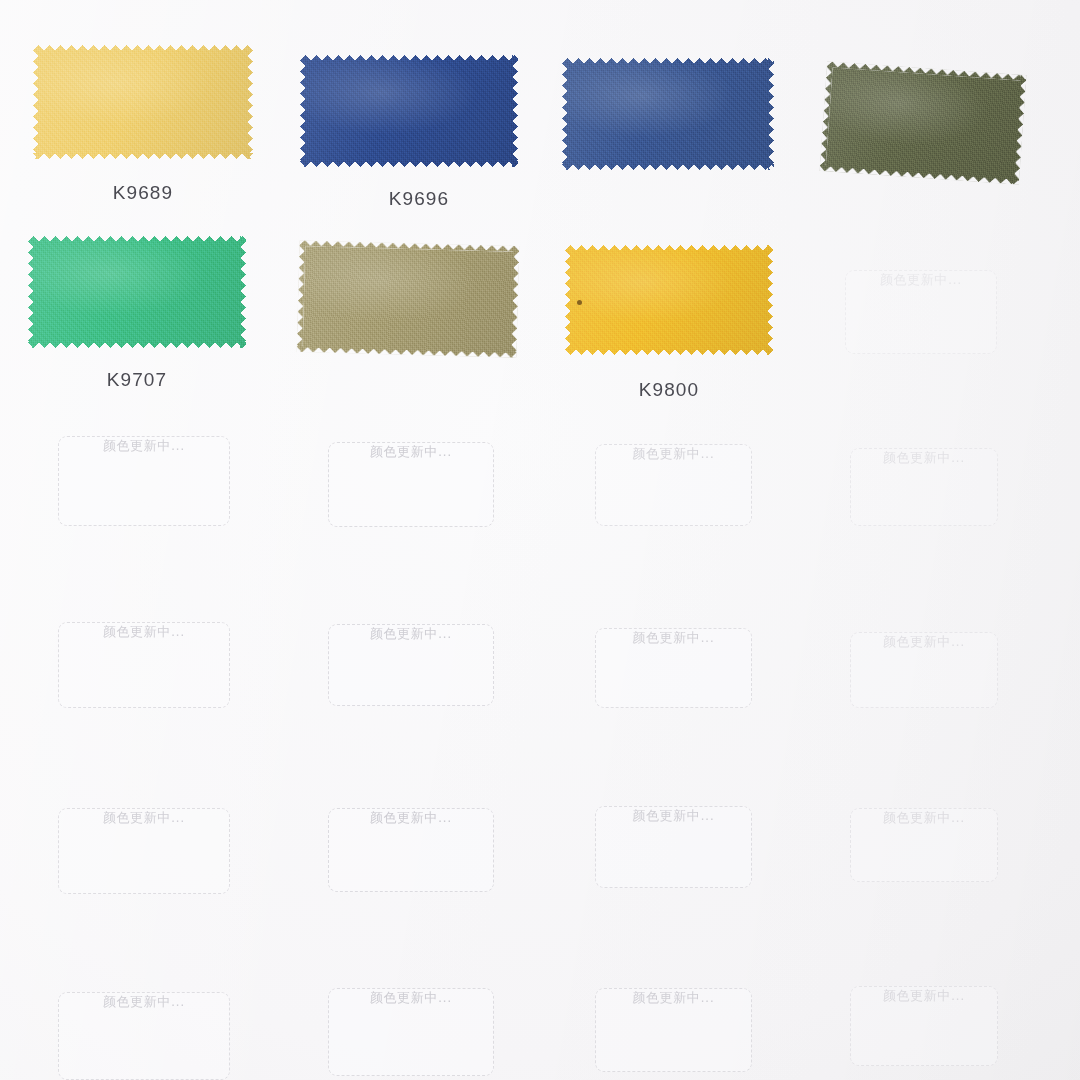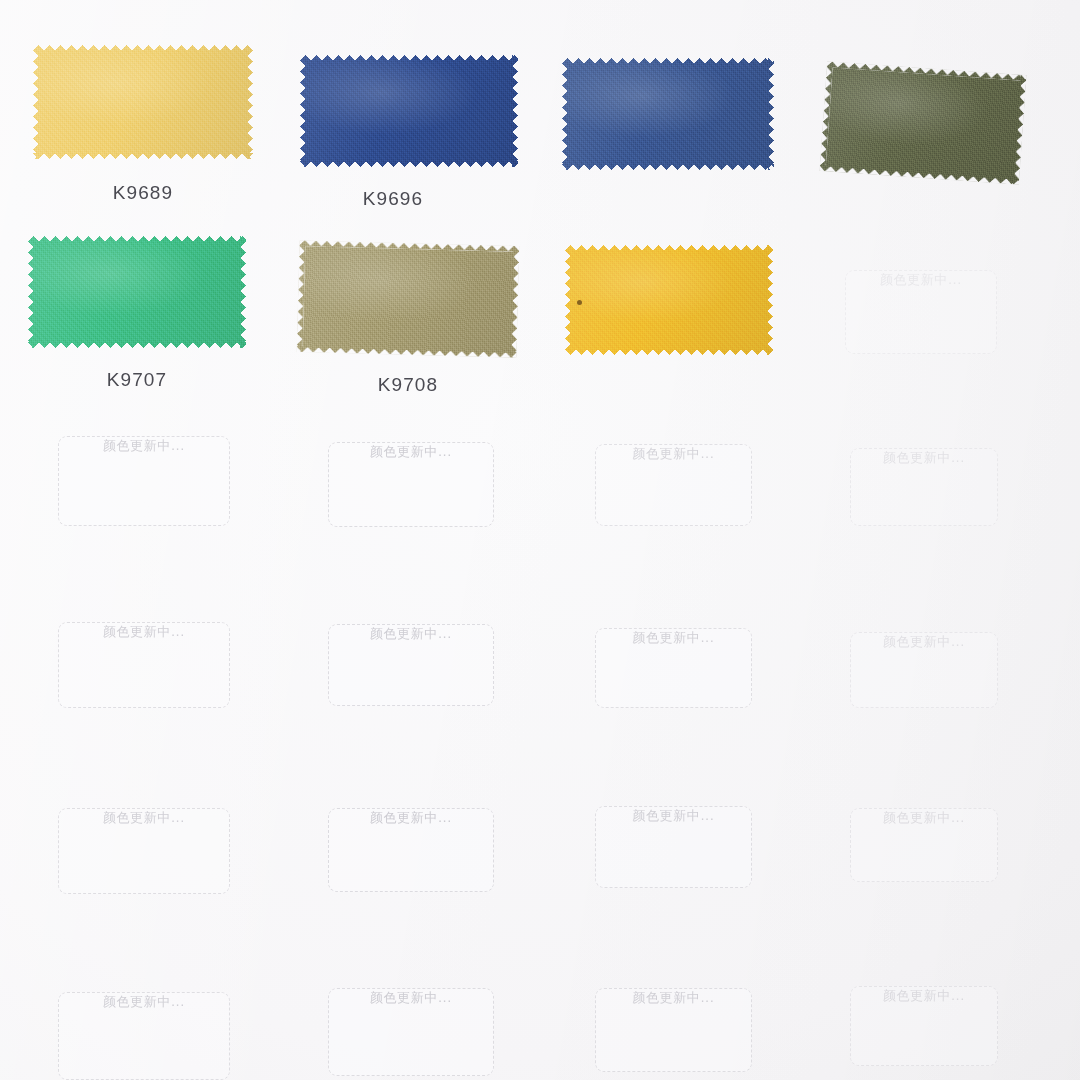--- a/index.html
+++ b/index.html
@@ -111,21 +111,21 @@
       <div class="swatch">
         <div class="body" style="background: rgb(240, 208, 112);"></div>
       </div>
     </div>
     <div class="label" style="left: -7px; top: 182px; width: 300px; opacity: 1; color: rgb(74, 74, 82);">K9689</div>
     <div class="swatch-wrap" style="left: 300px; top: 55px; width: 218px; height: 112px;">
       <div class="swatch">
         <div class="body" style="background: rgb(46, 74, 140);"></div>
       </div>
     </div>
-    <div class="label" style="left: 244px; top: 188px; width: 298px; opacity: 1; color: rgb(74, 74, 82);">K9696</div>
+    <div class="label" style="left: 270px; top: 188px; width: 298px; opacity: 1; color: rgb(74, 74, 82);">K9696</div>
     <div class="swatch-wrap" style="left: 562px; top: 58px; width: 212px; height: 112px;">
       <div class="swatch">
         <div class="body" style="background: rgb(57, 85, 143);"></div>
       </div>
     </div>
     <div class="swatch-wrap" style="left: 823px; top: 68px; width: 200px; height: 110px; transform: rotate(4deg);">
       <div class="swatch">
         <div class="body" style="background: rgb(95, 101, 72);"></div>
       </div>
     </div>
@@ -133,27 +133,27 @@
       <div class="swatch">
         <div class="body" style="background: rgb(63, 190, 133);"></div>
       </div>
     </div>
     <div class="label" style="left: -12px; top: 369px; width: 298px; opacity: 1; color: rgb(74, 74, 82);">K9707</div>
     <div class="swatch-wrap" style="left: 298px; top: 243px; width: 220px; height: 112px; transform: rotate(1.5deg);">
       <div class="swatch">
         <div class="body" style="background: rgb(164, 155, 112);"></div>
       </div>
     </div>
-    <div class="label" style="left: 258px; top: 374px; width: 300px; opacity: 1; color: rgb(74, 74, 82);">K9708</div>
     <div class="swatch-wrap" style="left: 565px; top: 245px; width: 208px; height: 110px;">
       <div class="swatch">
         <div class="body" style="background: rgb(240, 188, 46);"></div>
         <div class="speck" style="left: 12px; top: 55px; width: 5px; height: 5px;"></div>
       </div>
     </div>
+    <div class="label" style="left: 525px; top: 379px; width: 288px; opacity: 1; color: rgb(74, 74, 82);">K9800</div>
     <div class="ph" style="left: 845px; top: 270px; width: 150px; height: 82px; opacity: 0.3; border-color: rgb(217, 216, 221);">
       <span class="ph-text" style="color: rgb(198, 197, 204);">颜色更新中...</span>
     </div>
     <div class="ph" style="left: 58px; top: 436px; width: 170px; height: 88px; opacity: 0.8; border-color: rgb(217, 216, 221);">
       <span class="ph-text" style="color: rgb(198, 197, 204);">颜色更新中...</span>
     </div>
     <div class="ph" style="left: 328px; top: 442px; width: 164px; height: 83px; opacity: 0.85; border-color: rgb(217, 216, 221);">
       <span class="ph-text" style="color: rgb(198, 197, 204);">颜色更新中...</span>
     </div>
     <div class="ph" style="left: 595px; top: 444px; width: 155px; height: 80px; opacity: 0.72; border-color: rgb(217, 216, 221);">

